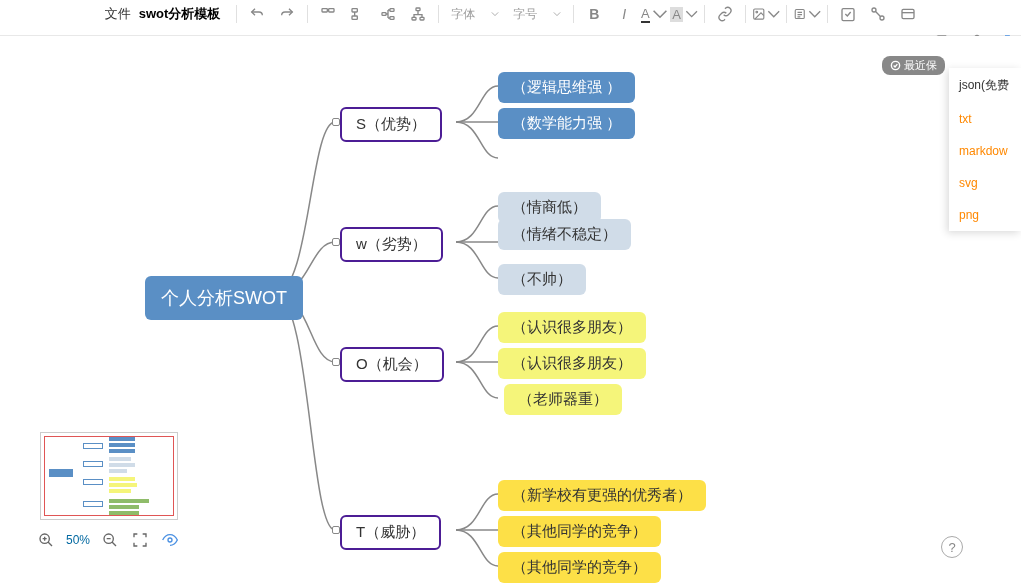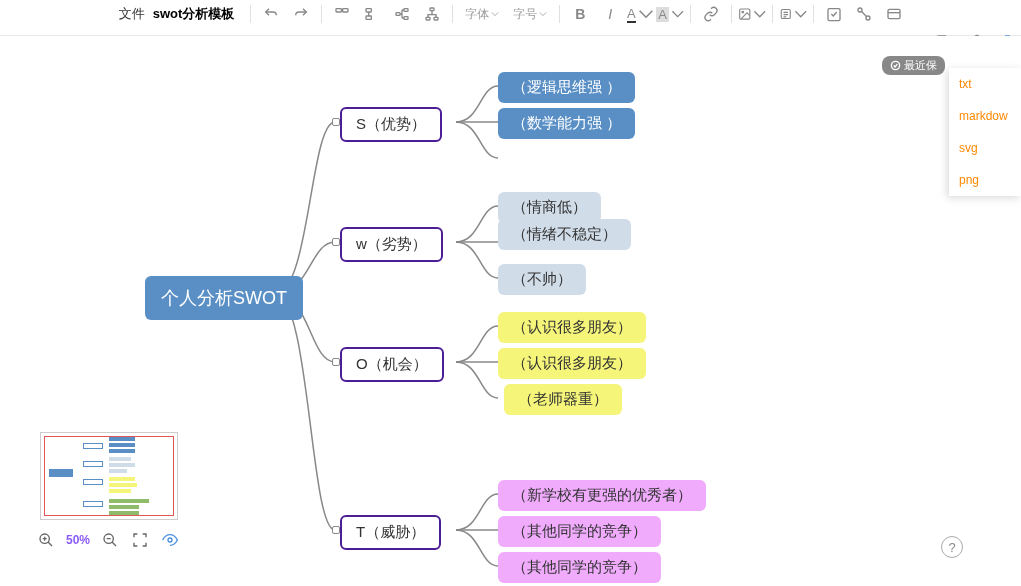--- a/index.html
+++ b/index.html
@@ -4,21 +4,21 @@
   <style>
     * { margin: 0; padding: 0; box-sizing: border-box; }
     body { font-family: "Microsoft YaHei", sans-serif; width: 1021px; height: 586px; overflow: hidden; background: #fff; position: relative; }
     
     .toolbar { height: 36px; display: flex; align-items: center; padding: 0 4px; border-bottom: 1px solid #e8e8e8; background: #fff; flex-direction: column; }
     .toolbar-left { display: flex; align-items: center; gap: 2px; }
     .file-label { font-size: 13px; color: #333; padding: 0 6px; }
     .doc-title { font-size: 13px; font-weight: bold; color: #000; margin-right: 10px; }
     .tbtn { width: 28px; height: 28px; display: flex; align-items: center; justify-content: center; color: #888; cursor: pointer; border-radius: 3px; }
     .tbtn svg { width: 16px; height: 16px; }
-    .tbtn-text { padding: 0 6px; font-size: 12px; color: #999; cursor: pointer; display: flex; align-items: center; gap: 2px; }
+    .tbtn-text { padding: 0 6px; font-size: 12px; color: #999; cursor: pointer; display: flex; align-items: center; gap: 16px; }
     .divider { width: 1px; height: 18px; background: #e0e0e0; margin: 0 4px; }
     .toolbar-right { margin-left: auto; display: flex; align-items: center; gap: 2px; }
     .tbtn-active { color: #4a90e2; }
     
     .left-panel { position: absolute; left: 0; top: 36px; width: 20px; background: #fff; border: 1px solid #e0e0e0; border-left: none; border-radius: 0 4px 4px 0; padding: 6px 2px; display: flex; flex-direction: column; align-items: center; gap: 4px; }
     .left-panel-icon { font-size: 11px; color: #666; }
     .left-panel-text { font-size: 10px; color: #666; writing-mode: horizontal-tb; }
     
     .canvas { position: absolute; top: 36px; left: 0; right: 0; bottom: 0; background: #fff; }
     
@@ -27,33 +27,33 @@
     .export-menu { position: absolute; top: 68px; right: 0; width: 72px; background: #fff; box-shadow: -2px 2px 8px rgba(0,0,0,0.15); z-index: 10; }
     .export-item { padding: 9px 10px; font-size: 12px; cursor: pointer; color: #333; }
     .export-item.orange { color: #ff8800; }
     
     .node { position: absolute; padding: 6px 14px; border-radius: 6px; font-size: 15px; white-space: nowrap; }
     .root { background: #5a8fc5; color: #fff; font-size: 18px; padding: 10px 16px; }
     .branch { background: #fff; border: 2px solid #4c1d95; color: #333; }
     .leaf-blue { background: #5a8fc5; color: #fff; }
     .leaf-lightblue { background: #d0dce8; color: #333; }
     .leaf-yellow { background: #f5f57a; color: #333; }
-    .leaf-green { background: #f0abfc; color: #333; }
+    .leaf-green { background: #fde047; color: #333; }
     .selector { position: absolute; width: 8px; height: 8px; border: 1px solid #888; background: #fff; border-radius: 2px; }
     
     svg.connectors { position: absolute; top: 0; left: 0; width: 100%; height: 100%; pointer-events: none; }
     
     .minimap { position: absolute; left: 40px; bottom: 66px; width: 138px; height: 88px; border: 1px solid #ccc; background: #fff; padding: 3px; }
     .minimap-inner { width: 100%; height: 100%; border: 1px solid #e05555; position: relative; }
     .mm-node { position: absolute; background: #5a8fc5; }
     
     .zoom-bar { position: absolute; left: 36px; bottom: 36px; display: flex; align-items: center; gap: 10px; }
     .zoom-btn { width: 20px; height: 20px; display: flex; align-items: center; justify-content: center; color: #666; cursor: pointer; }
     .zoom-btn svg { width: 16px; height: 16px; }
-    .zoom-pct { font-size: 12px; color: #8b5cf6; font-weight: bold; }
+    .zoom-pct { font-size: 12px; color: #0369a1; }
     
     .help-btn { position: absolute; right: 58px; bottom: 28px; width: 22px; height: 22px; border: 1px solid #aaa; border-radius: 50%; display: flex; align-items: center; justify-content: center; color: #888; font-size: 13px; cursor: pointer; }
   </style>
 </head>
 <body>
 
 <div class="toolbar">
   <div class="toolbar-left">
     <span class="file-label">文件</span>
     <span class="doc-title">swot分析模板</span>
@@ -264,20 +264,21 @@
 
 <div class="status-tag">
   <svg width="11" height="11" viewBox="0 0 24 24" fill="none" stroke="#fff" stroke-width="3">
       <circle cx="12" cy="12" r="9"></circle>
       <path d="M8 12l3 3 5-6"></path>
     </svg>
   <span>最近保</span>
 </div>
 
 <div class="export-menu">
+  <div class="export-item">json(免费</div>
   <div class="export-item orange">txt</div>
   <div class="export-item orange">markdow</div>
   <div class="export-item orange">svg</div>
   <div class="export-item orange">png</div>
 </div>
 
 <div class="minimap">
   <div class="minimap-inner">
     <div class="mm-node" style="left:4px;top:32px;width:24px;height:8px"></div>
     <div class="mm-node" style="left:38px;top:6px;width:20px;height:6px;background:#fff;border:1px solid #5a8fc5"></div>

